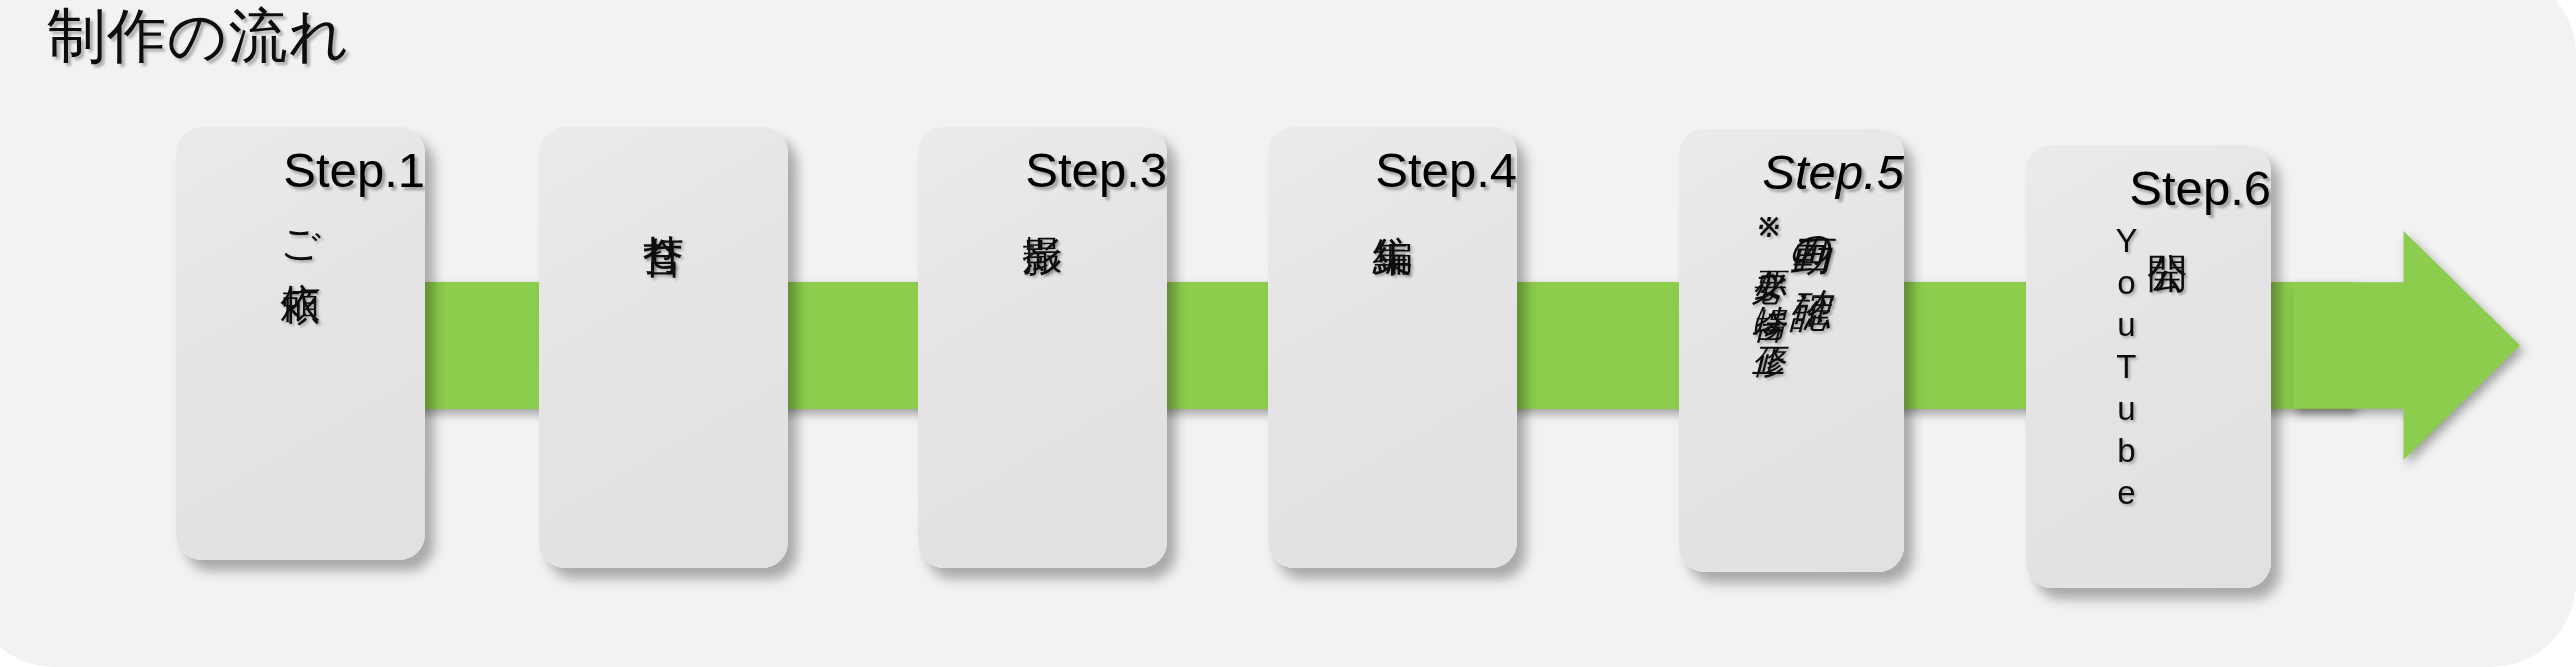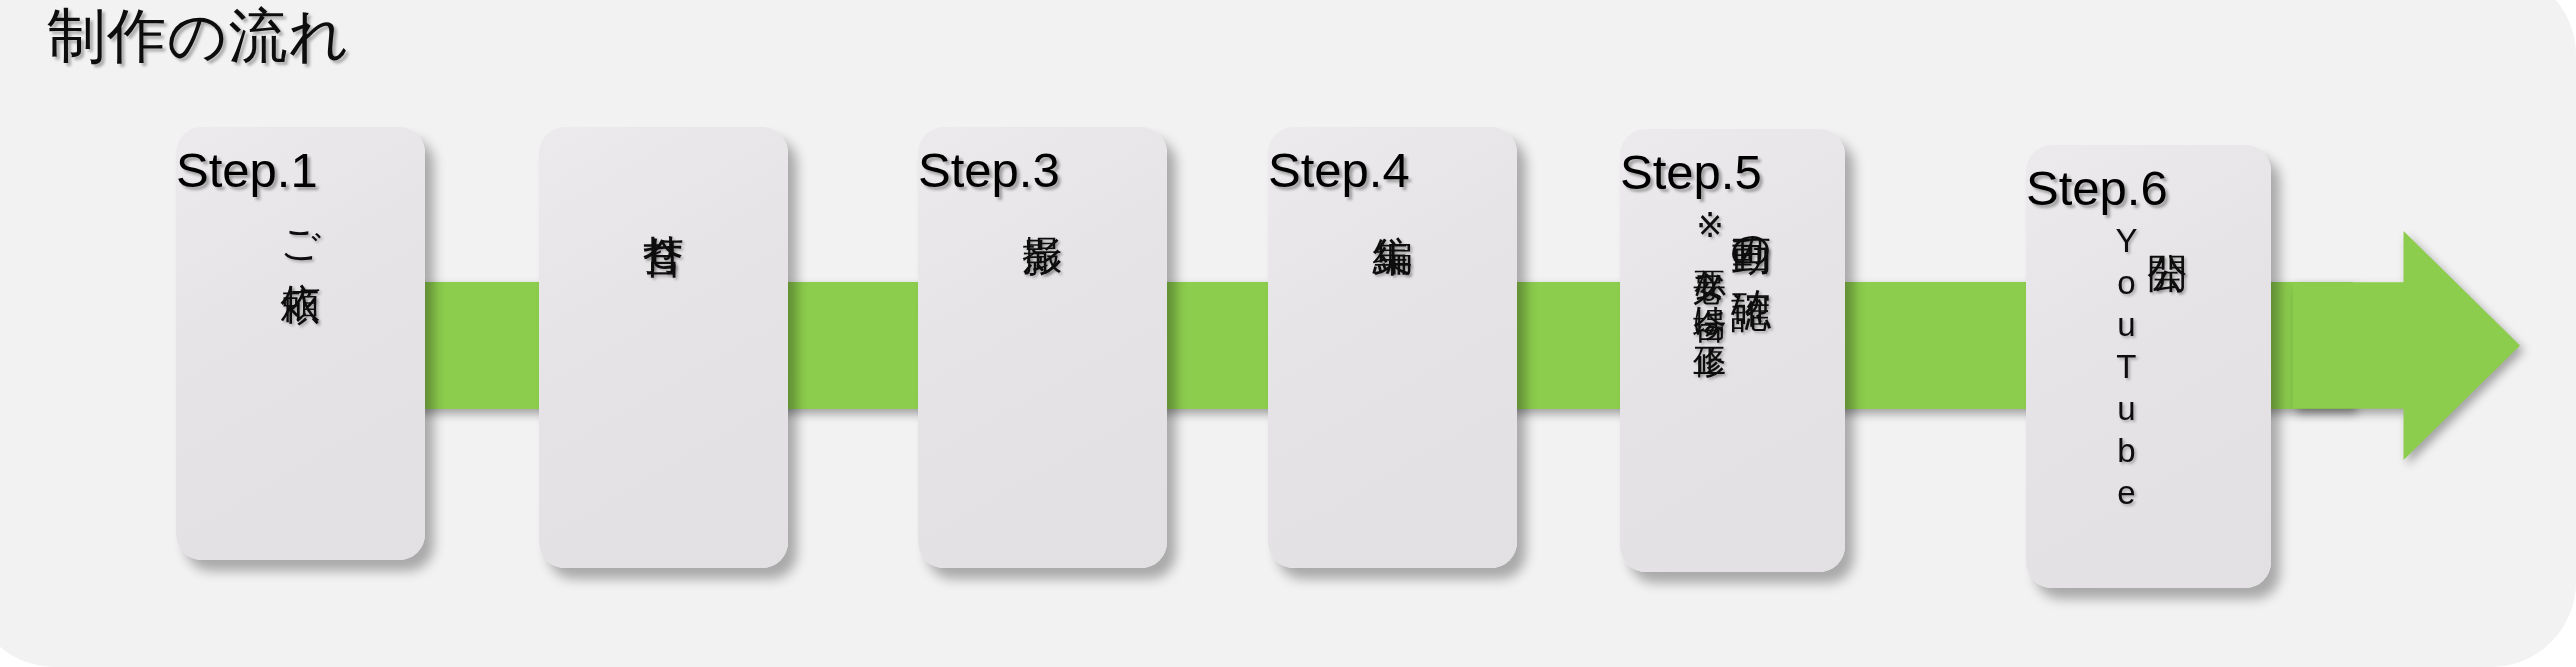--- a/index.html
+++ b/index.html
@@ -71,21 +71,21 @@
     background:linear-gradient(150deg,#eceaec 0%,#e6e3e6 45%,#e3e0e3 100%);
     border-radius:26px;
     box-shadow:9px 11px 12px rgba(0,0,0,0.30);
     box-sizing:border-box;
     overflow:hidden;
   }
   .card-head{
     position:absolute;
     left:0; right:0;
     top:16px;
-    text-align:left;
+    text-align:right;
     font-size:49px;
     line-height:55px;
     color:#000000;
     text-shadow:3px 3px 3px rgba(0,0,0,0.32);
     white-space:nowrap;
   }
   .card-body{
     position:absolute;
     left:0; right:0;
     top:77px;
@@ -150,21 +150,21 @@
         <div class="card-body">
           <div class="vcol">撮影</div>
         </div>
       </div>
       <div class="card" style="left: 1268px; top: 127px; width: 249px; height: 441px;">
         <div class="card-head">Step.4</div>
         <div class="card-body">
           <div class="vcol">編集</div>
         </div>
       </div>
-      <div class="card" style="left: 1620px; top: 129px; width: 225px; height: 443px;">
+      <div class="card" style="left: 1679px; top: 129px; width: 225px; height: 443px; font-style: italic;">
         <div class="card-head">Step.5</div>
         <div class="card-body">
           <div class="vcol">動画の確認</div>
           <div class="vcol small">※必要な場合は修正</div>
         </div>
       </div>
       <div class="card" style="left: 2026px; top: 145px; width: 245px; height: 443px;">
         <div class="card-head">Step.6</div>
         <div class="card-body">
           <div class="vcol">公開</div>

